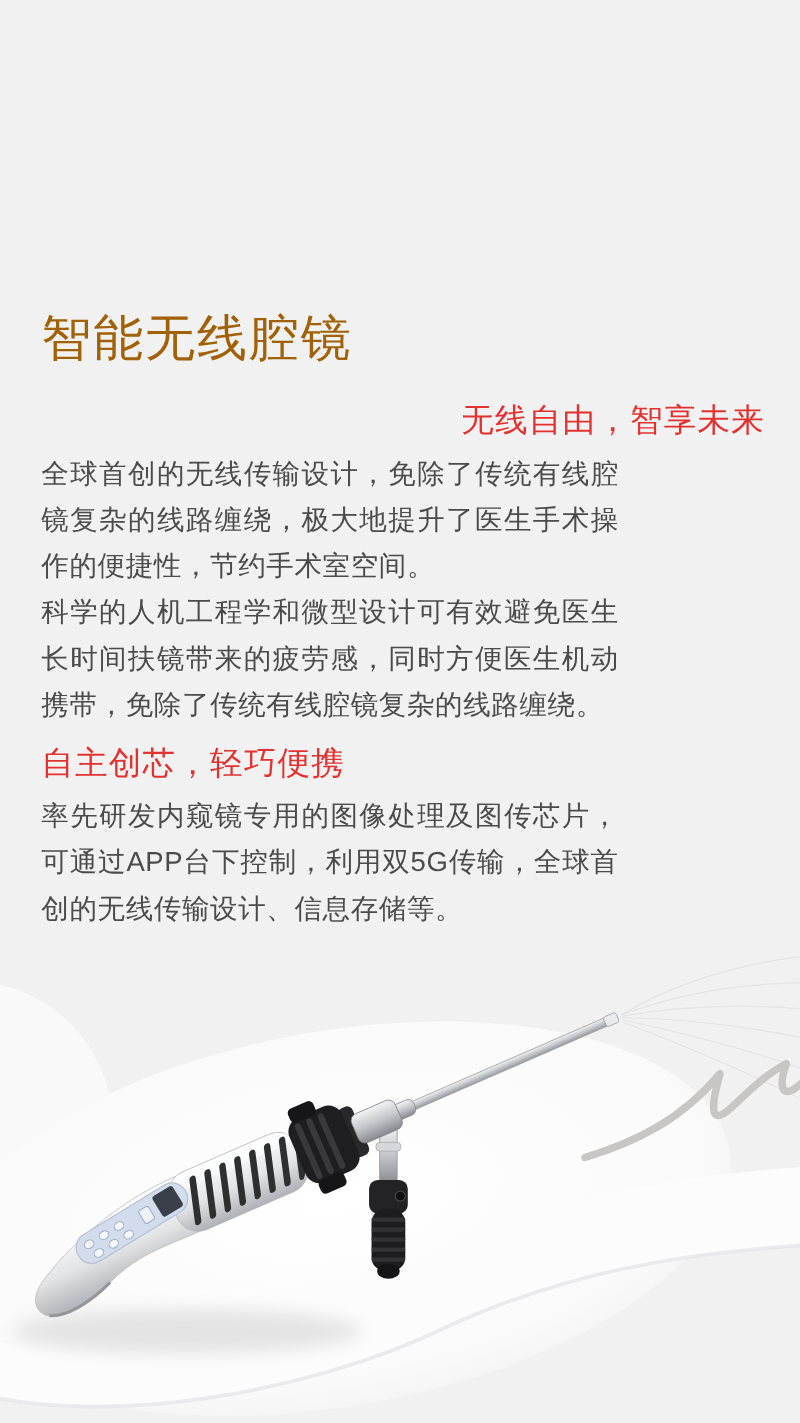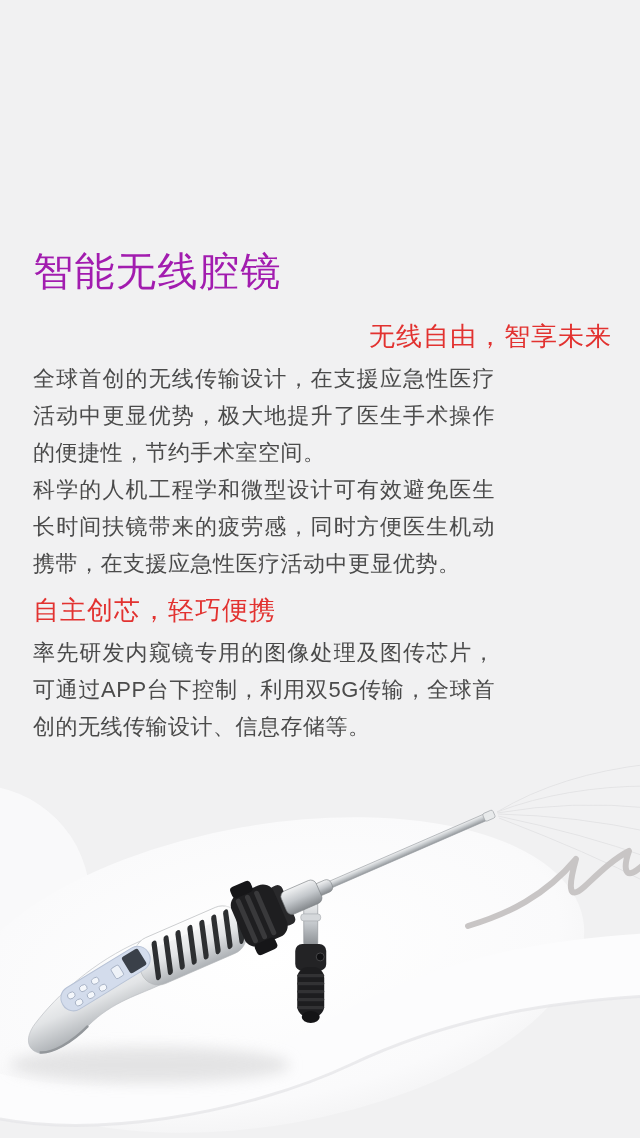--- a/index.html
+++ b/index.html
@@ -15,21 +15,21 @@
     position: absolute;
     top: 250px;
     left: 33px;
     right: 28px;
     z-index: 2;
   }
   .page-title {
     font-size: 40px;
     line-height: 1.05;
     font-weight: 500;
-    color: #a21caf;
+    color: #a16207;
     letter-spacing: 1.5px;
     margin: 0 0 30px 0;
   }
   .feature h2 {
     font-size: 26px;
     line-height: 1.15;
     font-weight: 500;
     color: var(--accent, #e23230);
     letter-spacing: 1px;
     margin: 14px 0 8px 0;
@@ -56,25 +56,25 @@
   .product svg { display: block; }
 </style>
 </head>
 <body style="background: rgb(241, 241, 242);">
 
 <main class="content">
   <h1 class="page-title">智能无线腔镜</h1>
 
   <section class="feature">
     <h2>无线自由，智享未来</h2>
-    <p>全球首创的无线传输设计，在支援应急性医疗活动中更显优势，极大地提升了医生手术操作的便捷性，节约手术室空间。</p>
+    <p>全球首创的无线传输设计，免除了传统有线腔镜复杂的线路缠绕，极大地提升了医生手术操作的便捷性，节约手术室空间。</p>
   </section>
 
   <section class="feature">
-    <p>科学的人机工程学和微型设计可有效避免医生长时间扶镜带来的疲劳感，同时方便医生机动携带，在支援应急性医疗活动中更显优势。</p>
+    <p>科学的人机工程学和微型设计可有效避免医生长时间扶镜带来的疲劳感，同时方便医生机动携带，免除了传统有线腔镜复杂的线路缠绕。</p>
   </section>
 
   <section class="feature">
     <h2>自主创芯，轻巧便携</h2>
     <p>率先研发内窥镜专用的图像处理及图传芯片，可通过APP台下控制，利用双5G传输，全球首创的无线传输设计、信息存储等。</p>
   </section>
 </main>
 
 <figure class="product">
   <svg width="640" height="378" viewBox="0 0 640 378" xmlns="http://www.w3.org/2000/svg">

